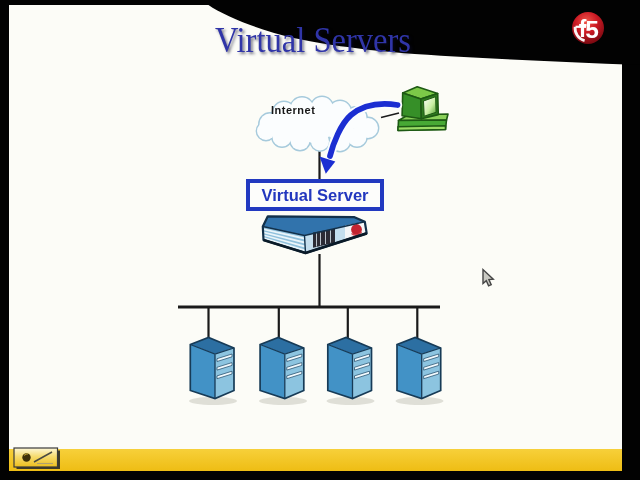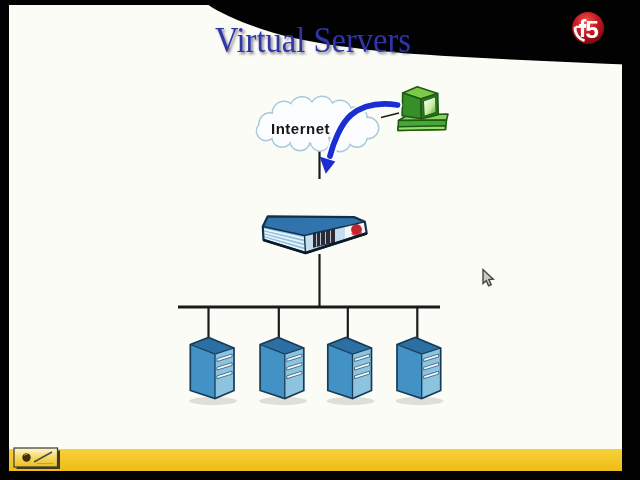--- a/index.html
+++ b/index.html
@@ -6,21 +6,21 @@
   #stage{position:relative;width:640px;height:480px;background:#020202;overflow:hidden;
          font-family:"Liberation Sans",sans-serif;filter:blur(0.45px);}
   #slide{position:absolute;left:9px;top:0;width:613px;height:471px;background:#FCFCF7;}
   #ybar{position:absolute;left:9px;top:449px;width:613px;height:22px;
         background:linear-gradient(#f7d03a,#eebd14);}
   #gfx{position:absolute;left:0;top:0;}
   #title{position:absolute;left:215px;top:21px;font-family:"Liberation Serif",serif;
          font-size:35px;color:#3035A8;letter-spacing:0px;white-space:nowrap;z-index:5;
          transform:scaleX(0.93);transform-origin:0 0;
          text-shadow:2px 2px 3px rgba(10,10,40,0.55);}
-  #inet{position:absolute;left:271px;top:120px;font-size:15px;font-weight:bold;color:#161616;
+  #inet{position:absolute;left:271px;top:104px;font-size:11px;font-weight:bold;color:#161616;
         z-index:5;letter-spacing:0.5px;}
   #vsbox{position:absolute;left:246px;top:179px;width:130px;height:24px;border:4px solid #2239C0;
          background:#FDFDFB;color:#2337BE;font-weight:bold;font-size:16.5px;line-height:24px;
          text-align:center;z-index:5;}
 </style>
 </head>
 <body>
 <div id="stage">
   <div id="slide"></div>
   <div id="ybar"></div>
@@ -164,13 +164,14 @@
     <rect x="14" y="448" width="43.5" height="19" fill="url(#btn)" stroke="#3A3A3A" stroke-width="1.2"></rect>
     <circle cx="26.5" cy="457.5" r="4.2" fill="#3E3008"></circle>
     <path d="M24.2,455.5 a3.6,3.6 0 0 1 3.6,-1.4" stroke="#C8A830" stroke-width="1.2" fill="none"></path>
     <line x1="34" y1="462" x2="52" y2="452" stroke="#4A4A42" stroke-width="1.5"></line>
     <line x1="37" y1="463.5" x2="53" y2="463.5" stroke="#B0A070" stroke-width="1.1"></line>
 
     <polygon points="483,269.5 483,283.5 486.3,280.6 488.6,285.8 491.2,284.6 488.9,279.6 493.3,279.2" fill="#C9C9C2" stroke="#454545" stroke-width="1.4" filter="url(#soft)"></polygon>
   </svg>
   <div id="title">Virtual Servers</div>
   <div id="inet">Internet</div>
+  <div id="vsbox">Virtual Server</div>
 </div>
 
 </body></html>

